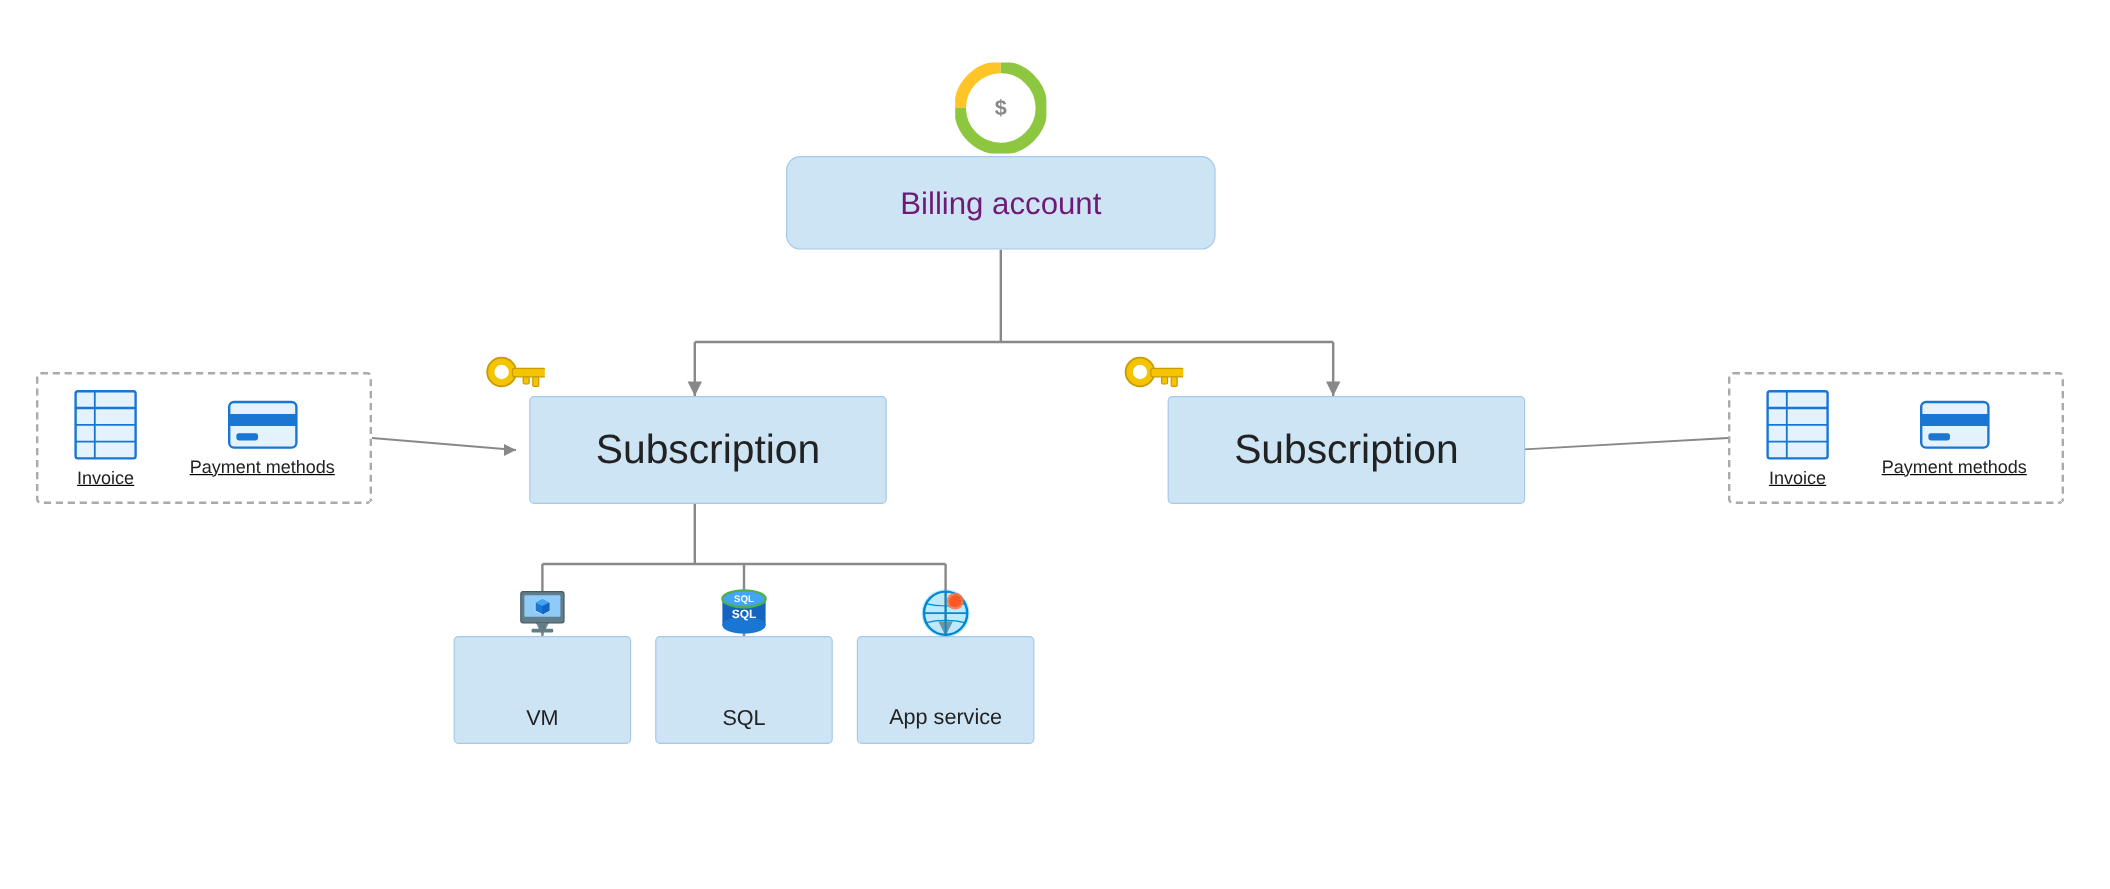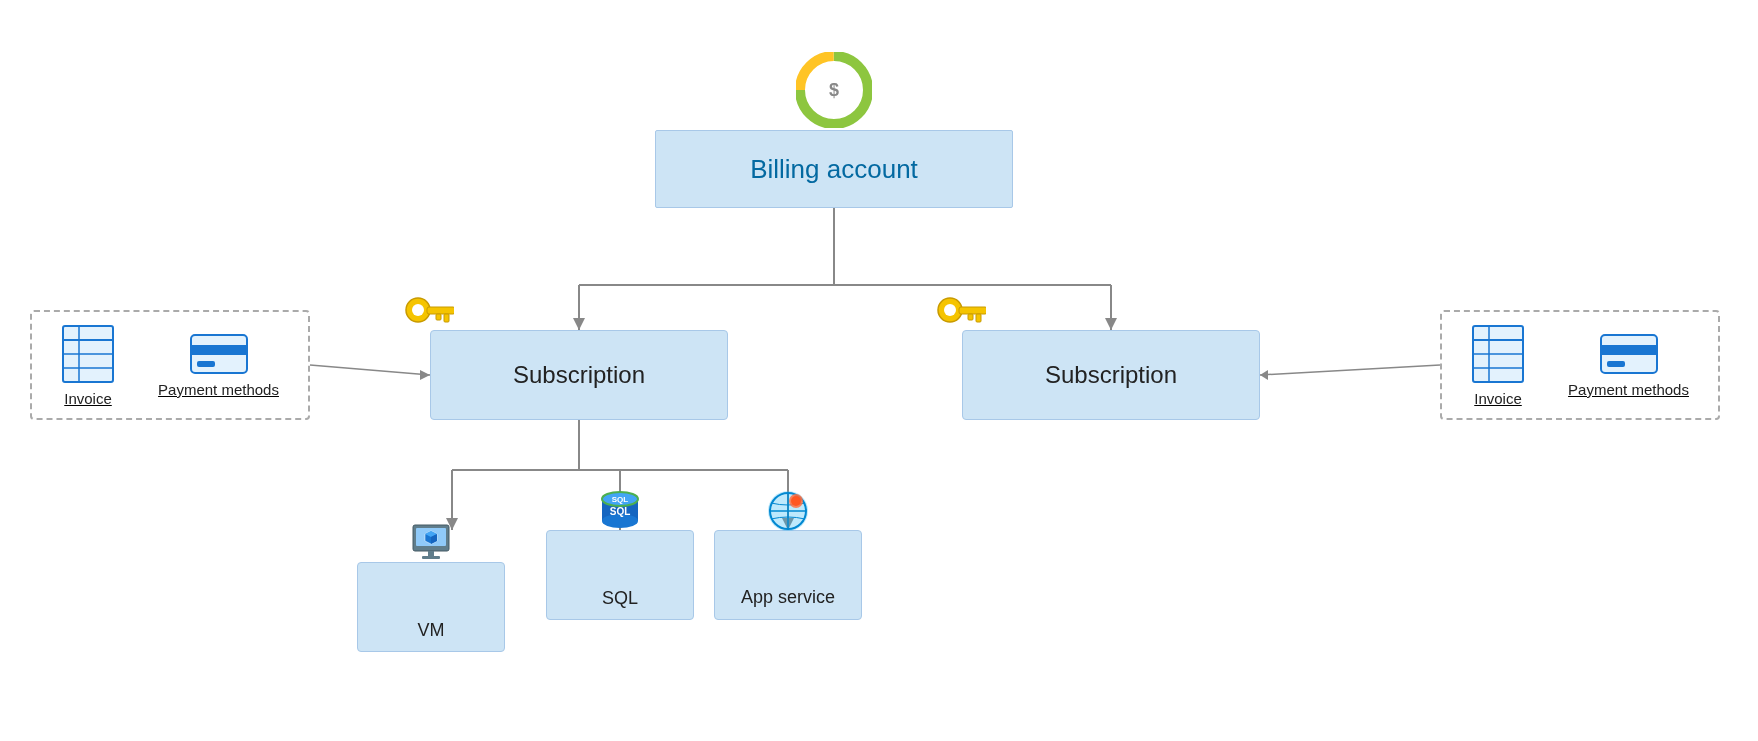--- a/index.html
+++ b/index.html
@@ -25,50 +25,51 @@
     }
     
     .billing-box {
       position: absolute;
       left: 655px;
       top: 130px;
       width: 358px;
       height: 78px;
       background: #cde4f5;
       border: 1px solid #a8c8e8;
-      border-radius: 2px;
+      border-radius: 12px;
       display: flex;
       align-items: center;
       justify-content: center;
       font-size: 26px;
       font-weight: 400;
-      color: #0369a1;
+      color: #701a75;
     }
     
     .billing-icon {
       position: absolute;
       left: 796px;
       top: 52px;
       width: 76px;
       height: 76px;
     }
     
     .sub-box {
       position: absolute;
       width: 298px;
       height: 90px;
       background: #cde4f5;
       border: 1px solid #a8c8e8;
       border-radius: 4px;
       display: flex;
       align-items: center;
       justify-content: center;
-      font-size: 24px;
+      font-size: 34px;
       font-weight: 400;
       color: #222;
+      margin-left: 11px;
     }
     .sub-box-left {
       left: 430px;
       top: 330px;
     }
     .sub-box-right {
       left: 962px;
       top: 330px;
     }
     
@@ -92,21 +93,21 @@
       background: #cde4f5;
       border: 1px solid #a8c8e8;
       border-radius: 4px;
       display: flex;
       align-items: flex-end;
       justify-content: center;
       padding-bottom: 10px;
       font-size: 18px;
       color: #222;
     }
-    .res-vm { left: 357px; top: 530px; margin-top: 32px; }
+    .res-vm { left: 378px; top: 530px; }
     .res-sql { left: 546px; top: 530px; }
     .res-app { left: 714px; top: 530px; }
     
     .dashed-box {
       position: absolute;
       border: 2px dashed #aaa;
       border-radius: 4px;
       display: flex;
       align-items: center;
       justify-content: space-around;

